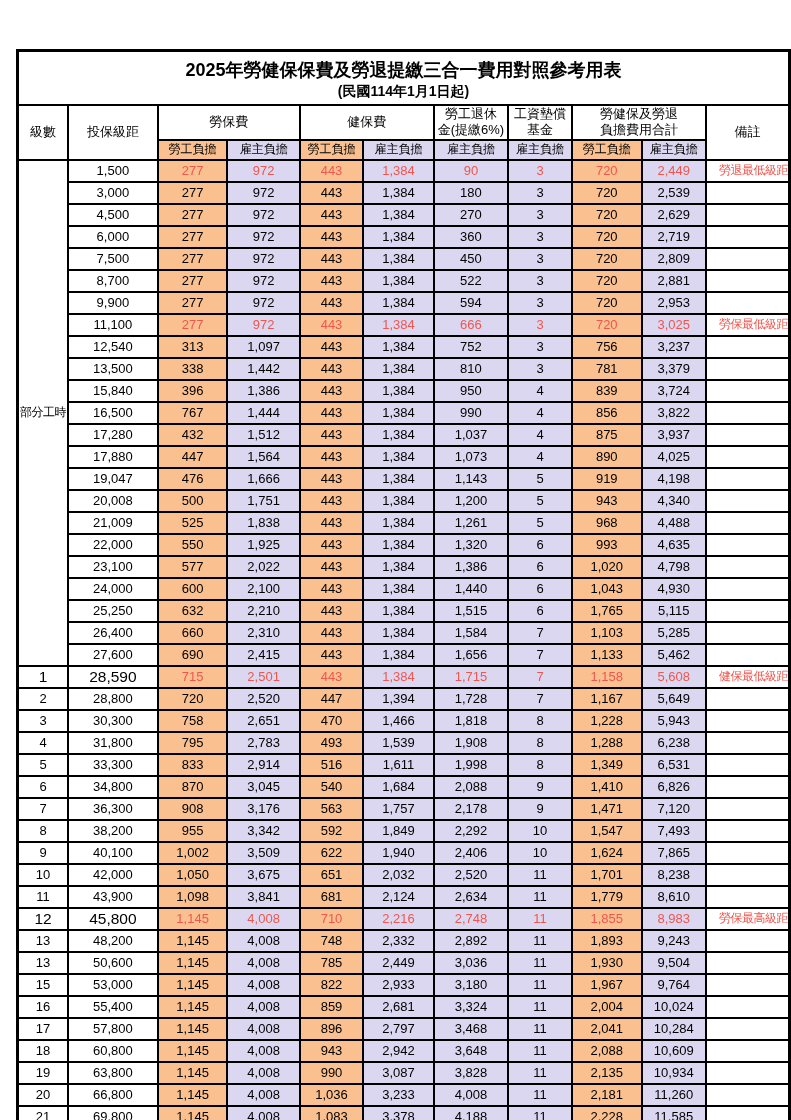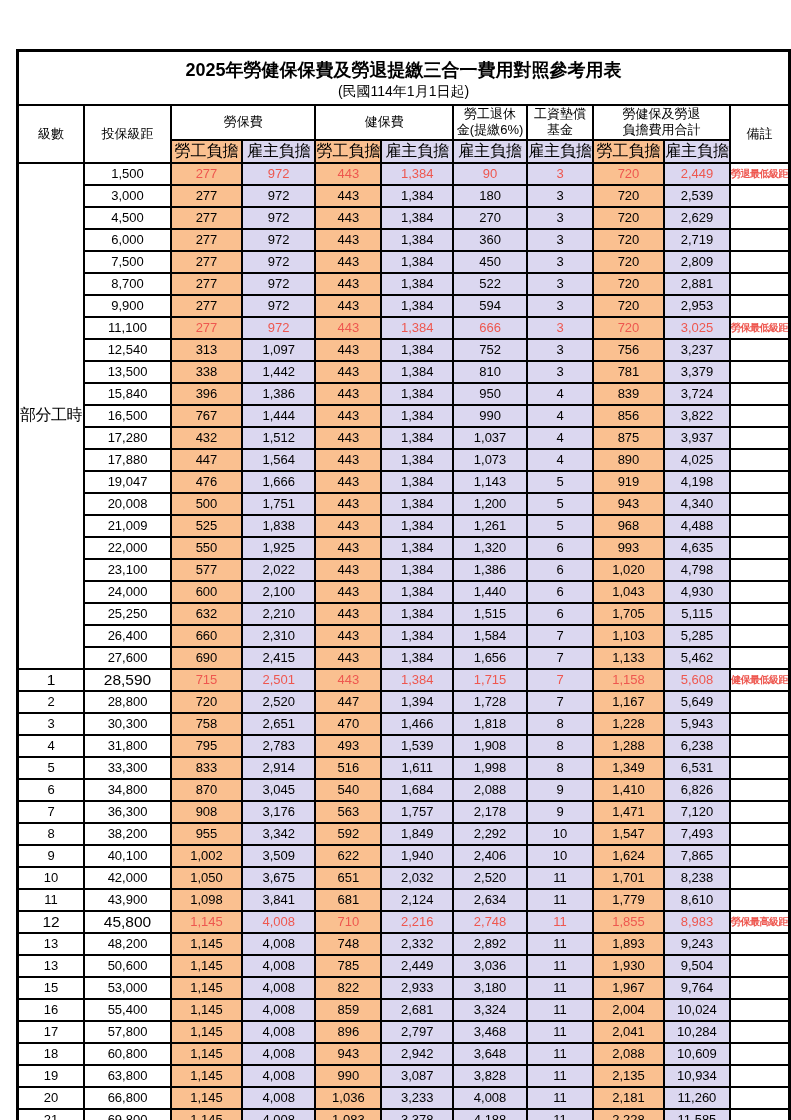--- a/index.html
+++ b/index.html
@@ -4,30 +4,30 @@
 <style>
   html,body{margin:0;padding:0;background:#ffffff;}
   .page{position:relative;width:791px;height:1120px;background:#fff;overflow:hidden;
         font-family:"Liberation Sans","DejaVu Sans",sans-serif;color:#000;}
   table.fee{position:absolute;left:16px;top:49px;border-collapse:collapse;table-layout:fixed;
             border:3px solid #000;}
   .fee th,.fee td{border:2px solid #000;padding:0;text-align:center;vertical-align:middle;
                   white-space:nowrap;overflow:hidden;font-weight:normal;}
   .title-row th{height:52px;background:#fff;}
   .title-line{display:block;font-size:18px;font-weight:bold;line-height:1.5;}
-  .subtitle-line{display:block;font-size:14px;font-weight:normal;line-height:1.1;}
+  .subtitle-line{display:block;font-size:14px;font-weight:bold;line-height:1.1;}
   .group-row th{height:32px;font-size:13px;background:#fff;}
   .two-line{font-size:12.5px;line-height:1.25;}
-  .sub-row th{height:18px;font-size:16px;}
+  .sub-row th{height:18px;font-size:12px;}
   th.emp,td.emp{background:var(--orange);}
   th.er,td.er{background:var(--lavender);}
   tbody tr{height:22px;}
   tbody td{font-size:13px;background:#fff;}
-  td.part-time{font-size:16px;letter-spacing:-0.5px;padding:12px 1px;font-family:Liberation Serif, serif;}
-  td.remark-cell{font-size:10px;font-weight:bold;color:var(--red);letter-spacing:-0.5px;}
+  td.part-time{font-size:12px;letter-spacing:-0.5px;padding:12px 1px;font-family:Liberation Serif, serif;}
+  td.remark-cell{font-size:12px;font-weight:normal;color:var(--red);letter-spacing:-0.5px;padding-left:12px;}
   tr.red td.fee-cell{color:var(--red);}
   tr.big td.level-cell,tr.big td.bracket-cell{font-size:15.5px;}
   .lvl{width:41px}.brk{width:94px}.c1{width:72px}.c2{width:75px}.c3{width:65px}
   .c4{width:73px}.c5{width:75px}.c6{width:65px}.c7{width:72px}.c8{width:66px}.rmk{width:59px}
 </style>
 </head>
 <body>
 
 <div class="page">
   <table class="fee">
@@ -324,21 +324,21 @@
           <td class="remark-cell"></td>
         </tr>
         <tr>
           <td class="bracket-cell">25,250</td>
           <td class="fee-cell emp">632</td>
           <td class="fee-cell er">2,210</td>
           <td class="fee-cell emp">443</td>
           <td class="fee-cell er">1,384</td>
           <td class="fee-cell er">1,515</td>
           <td class="fee-cell er">6</td>
-          <td class="fee-cell emp">1,705</td>
+          <td class="fee-cell emp">1,765</td>
           <td class="fee-cell er">5,115</td>
           <td class="remark-cell"></td>
         </tr>
         <tr>
           <td class="bracket-cell">26,400</td>
           <td class="fee-cell emp">660</td>
           <td class="fee-cell er">2,310</td>
           <td class="fee-cell emp">443</td>
           <td class="fee-cell er">1,384</td>
           <td class="fee-cell er">1,584</td>

